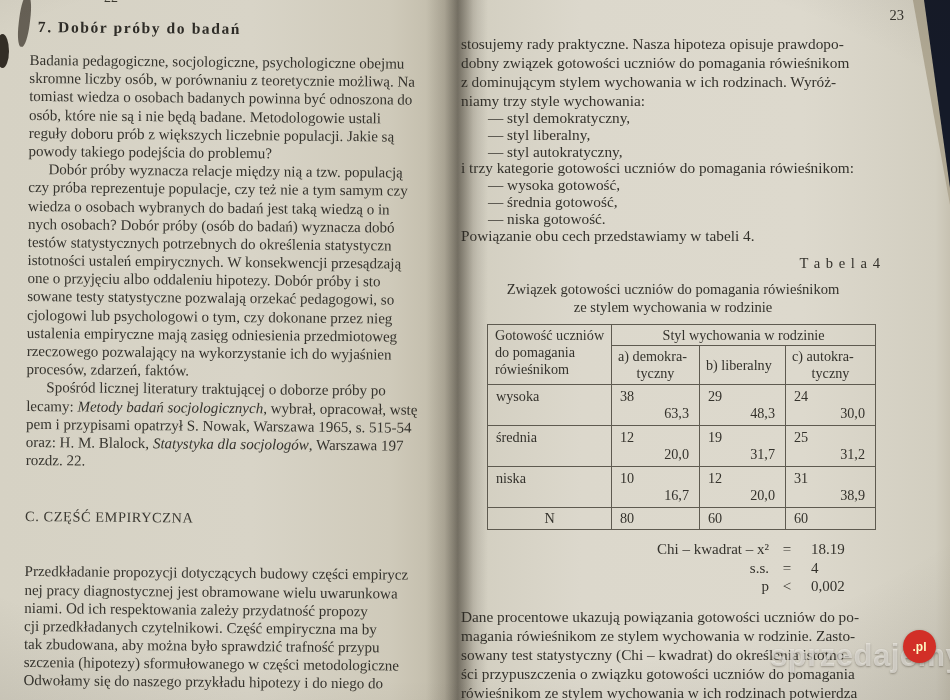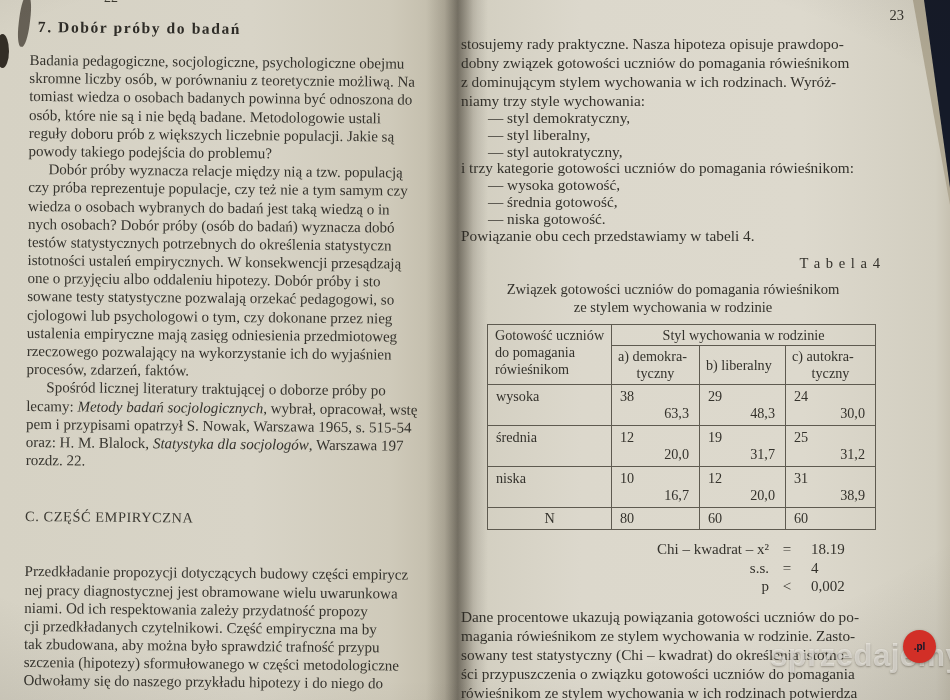--- a/index.html
+++ b/index.html
@@ -73,22 +73,22 @@
   .cl{text-align:right;}
   .co{text-align:center;}
   .cv{text-align:left;padding-left:6px;}
   .rpara2{margin-top:11px;}
 
   
   .watermark{position:absolute;left:770px;top:638px;z-index:5;}
   .wm-text{font-family:"Liberation Sans","DejaVu Sans",sans-serif;font-weight:700;font-size:31px;
     letter-spacing:0.5px;color:rgba(252,250,245,0.55);text-shadow:0 1px 2px rgba(80,74,60,0.45);}
   .wm-badge{position:absolute;left:133px;top:-8px;width:33px;height:33px;border-radius:50%;
-    background:#d22f27;color:#0f172a;font-family:"Liberation Sans","DejaVu Sans",sans-serif;
-    font-weight:700;font-size:10px;display:flex;align-items:center;justify-content:center;
+    background:#d22f27;color:#fef9c3;font-family:"Liberation Sans","DejaVu Sans",sans-serif;
+    font-weight:700;font-size:12px;display:flex;align-items:center;justify-content:center;
     box-shadow:0 1px 3px rgba(40,30,20,0.4);}
 </style>
 </head>
 <body>
 
 <div class="scene">
 
   <div class="page page-left">
     <div class="pageno-left">22</div>
     <div class="lcontent">

